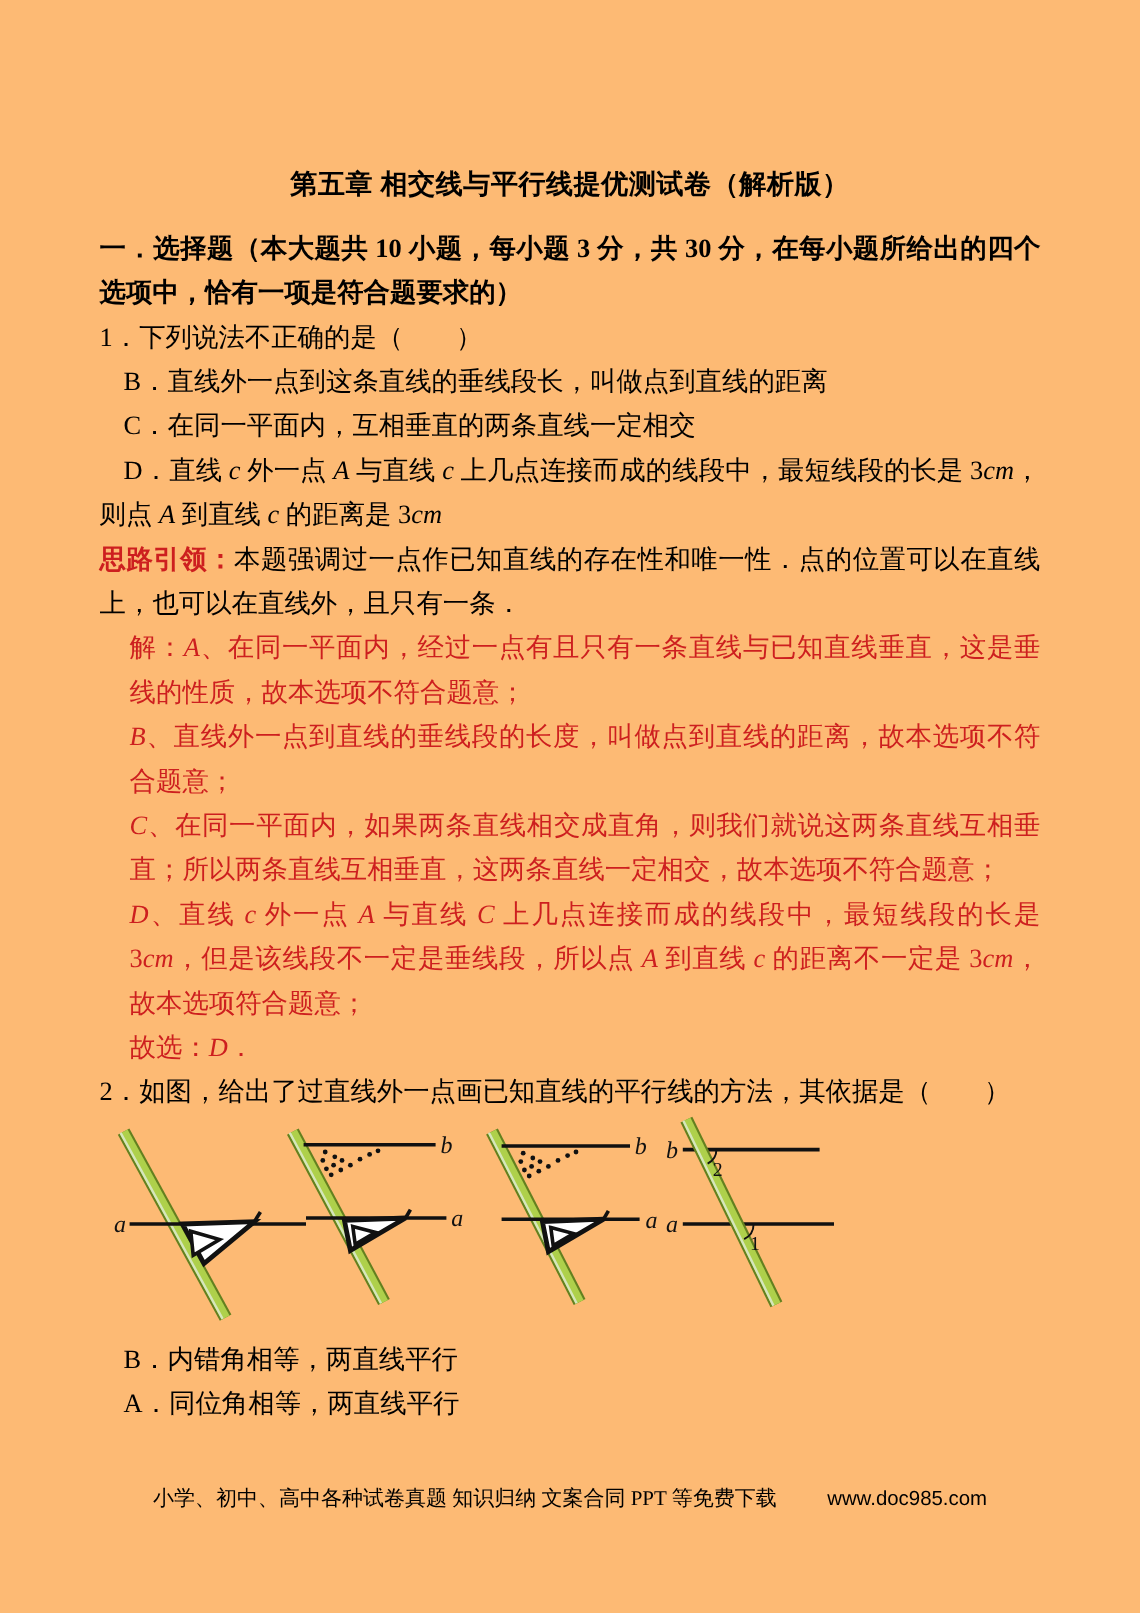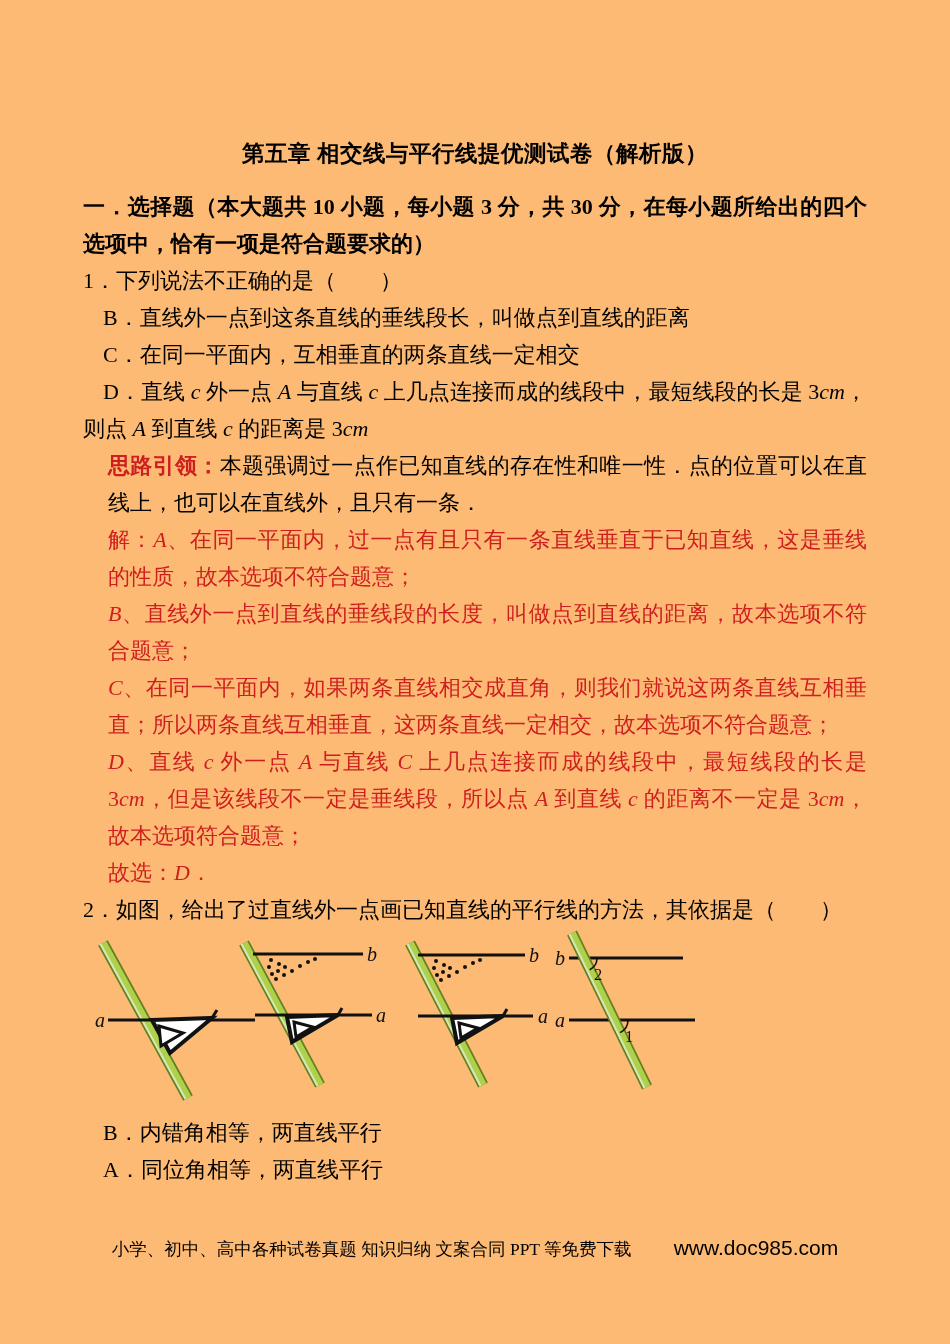--- a/index.html
+++ b/index.html
@@ -36,21 +36,21 @@
     font-weight:bold;
     font-size:22.5px;
     line-height:42px;
     margin-bottom:13px;
     letter-spacing:.5px;
   }
   p.section{font-weight:bold;}
   p.stem{}
   p.option{padding-left:20px;}
   p.option-hang{text-indent:20px;}
-  p.exp{margin-left:25px;}
+  p.exp{}
   p.red{margin-left:25px;color:var(--red);}
   .s-n{}
   .s-b{font-weight:bold;}
   .s-i{font-style:italic;}
   .s-r{color:var(--red);}
   .s-rb{color:var(--red);font-weight:bold;}
   .s-ri{color:var(--red);font-style:italic;}
   .figure{
     height:184px;
     margin:2px 0 0 12px;
@@ -68,37 +68,37 @@
   .lbl{font:italic 20px "Liberation Serif","DejaVu Serif",serif;fill:#111;}
   .num{font:16.5px "Liberation Serif","DejaVu Serif",serif;fill:#111;}
   .footer{
     position:absolute;
     left:0;right:0;top:1233px;
     text-align:center;
     font-size:17.5px;
     line-height:30px;
     color:#000;
   }
-  .footer .footer-url{margin-left:42px;font-family:"Liberation Sans","DejaVu Sans",sans-serif;font-size:21px;}
+  .footer .footer-url{margin-left:42px;font-family:"Liberation Sans","DejaVu Sans",sans-serif;font-size:17px;}
 </style>
 </head>
 <body>
 
 <div class="page">
   <div class="content">
 
     <div id="para-top">
         <p class="title"><span class="s-b">第五章 相交线与平行线提优测试卷（解析版）</span></p>
         <p class="section"><span class="s-b">一．选择题（本大题共 10 小题，每小题 3 分，共 30 分，在每小题所给出的四个选项中，恰有一项是符合题要求的）</span></p>
         <p class="stem"><span class="s-n">1．下列说法不正确的是（　　）</span></p>
         <p class="option"><span class="s-n">B．直线外一点到这条直线的垂线段长，叫做点到直线的距离</span></p>
         <p class="option"><span class="s-n">C．在同一平面内，互相垂直的两条直线一定相交</span></p>
         <p class="option-hang"><span class="s-n">D．直线 </span><span class="s-i">c</span><span class="s-n"> 外一点 </span><span class="s-i">A</span><span class="s-n"> 与直线 </span><span class="s-i">c</span><span class="s-n"> 上几点连接而成的线段中，最短线段的长是 3</span><span class="s-i">cm</span><span class="s-n">，则点 </span><span class="s-i">A</span><span class="s-n"> 到直线 </span><span class="s-i">c</span><span class="s-n"> 的距离是 3</span><span class="s-i">cm</span></p>
         <p class="exp"><span class="s-rb">思路引领：</span><span class="s-n">本题强调过一点作已知直线的存在性和唯一性．点的位置可以在直线上，也可以在直线外，且只有一条．</span></p>
-        <p class="red"><span class="s-r">解：</span><span class="s-ri">A</span><span class="s-r">、在同一平面内，过一点有且只有一条直线垂直于已知直线，这是垂线的性质，故本选项不符合题意；</span></p>
+        <p class="red"><span class="s-r">解：</span><span class="s-ri">A</span><span class="s-r">、在同一平面内，经过一点有且只有一条直线与已知直线垂直，这是垂线的性质，故本选项不符合题意；</span></p>
         <p class="red"><span class="s-ri">B</span><span class="s-r">、直线外一点到直线的垂线段的长度，叫做点到直线的距离，故本选项不符合题意；</span></p>
         <p class="red"><span class="s-ri">C</span><span class="s-r">、在同一平面内，如果两条直线相交成直角，则我们就说这两条直线互相垂直；所以两条直线互相垂直，这两条直线一定相交，故本选项不符合题意；</span></p>
         <p class="red"><span class="s-ri">D</span><span class="s-r">、直线 </span><span class="s-ri">c</span><span class="s-r"> 外一点 </span><span class="s-ri">A</span><span class="s-r"> 与直线 </span><span class="s-ri">C</span><span class="s-r"> 上几点连接而成的线段中，最短线段的长是 3</span><span class="s-ri">cm</span><span class="s-r">，但是该线段不一定是垂线段，所以点 </span><span class="s-ri">A</span><span class="s-r"> 到直线 </span><span class="s-ri">c</span><span class="s-r"> 的距离不一定是 3</span><span class="s-ri">cm</span><span class="s-r">，故本选项符合题意；</span></p>
         <p class="red"><span class="s-r">故选：</span><span class="s-ri">D</span><span class="s-r">．</span></p>
         <p class="stem"><span class="s-n">2．如图，给出了过直线外一点画已知直线的平行线的方法，其依据是（　　）</span></p>
       </div>
 
     <div class="figure">
       <svg width="615" height="184" viewBox="0 0 615 184">
 

